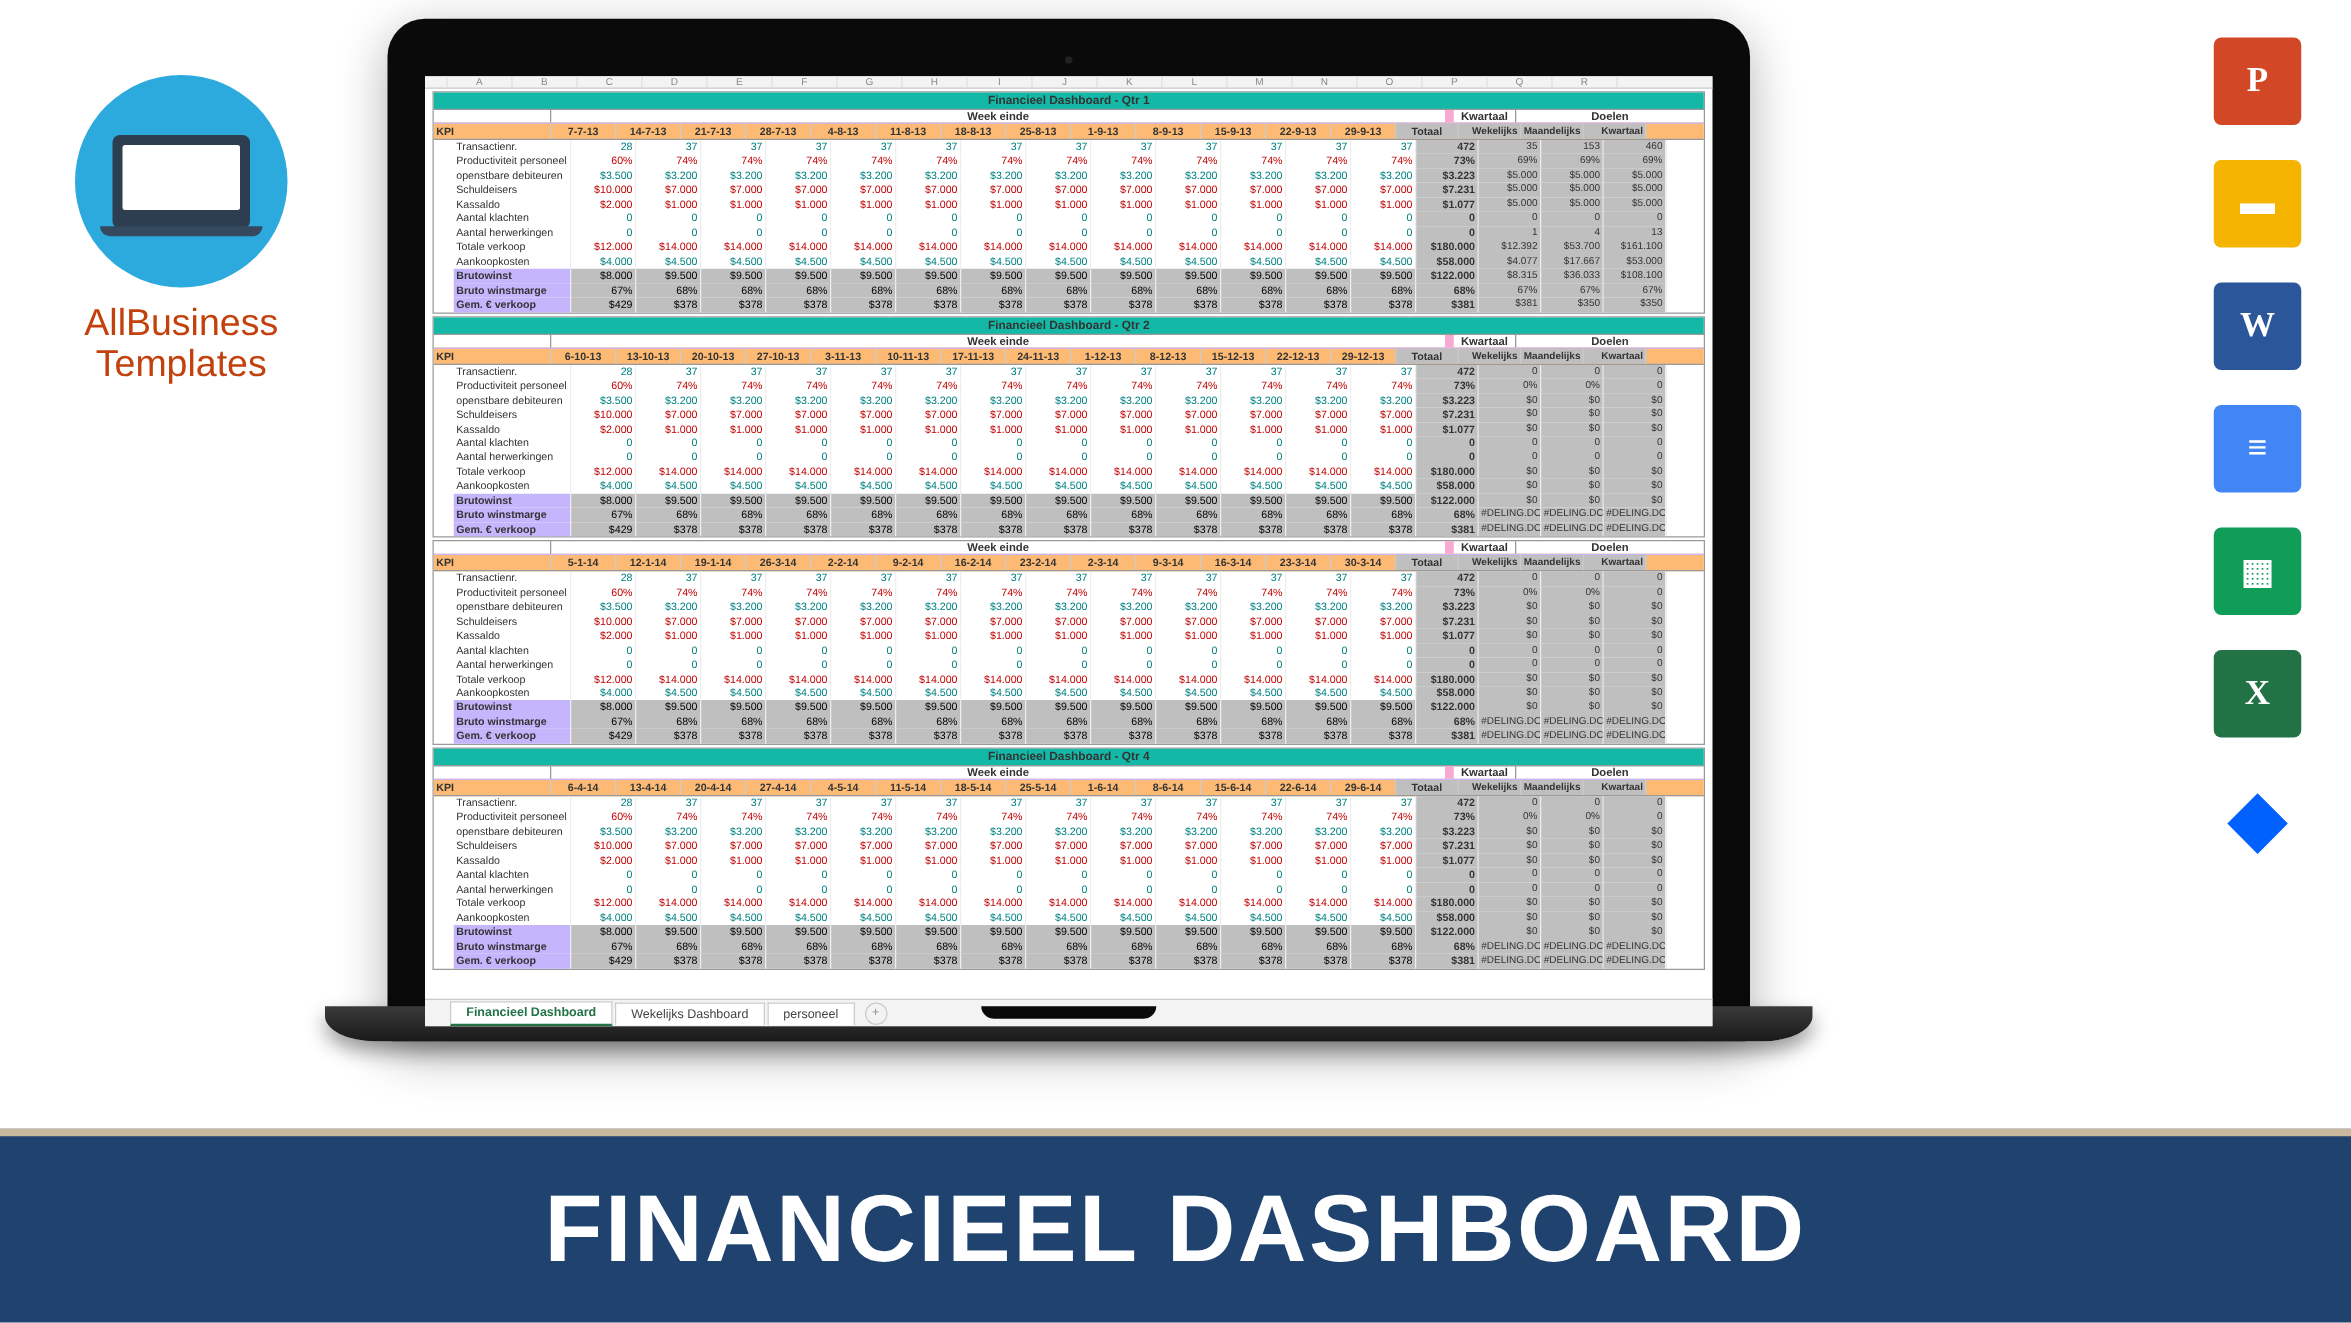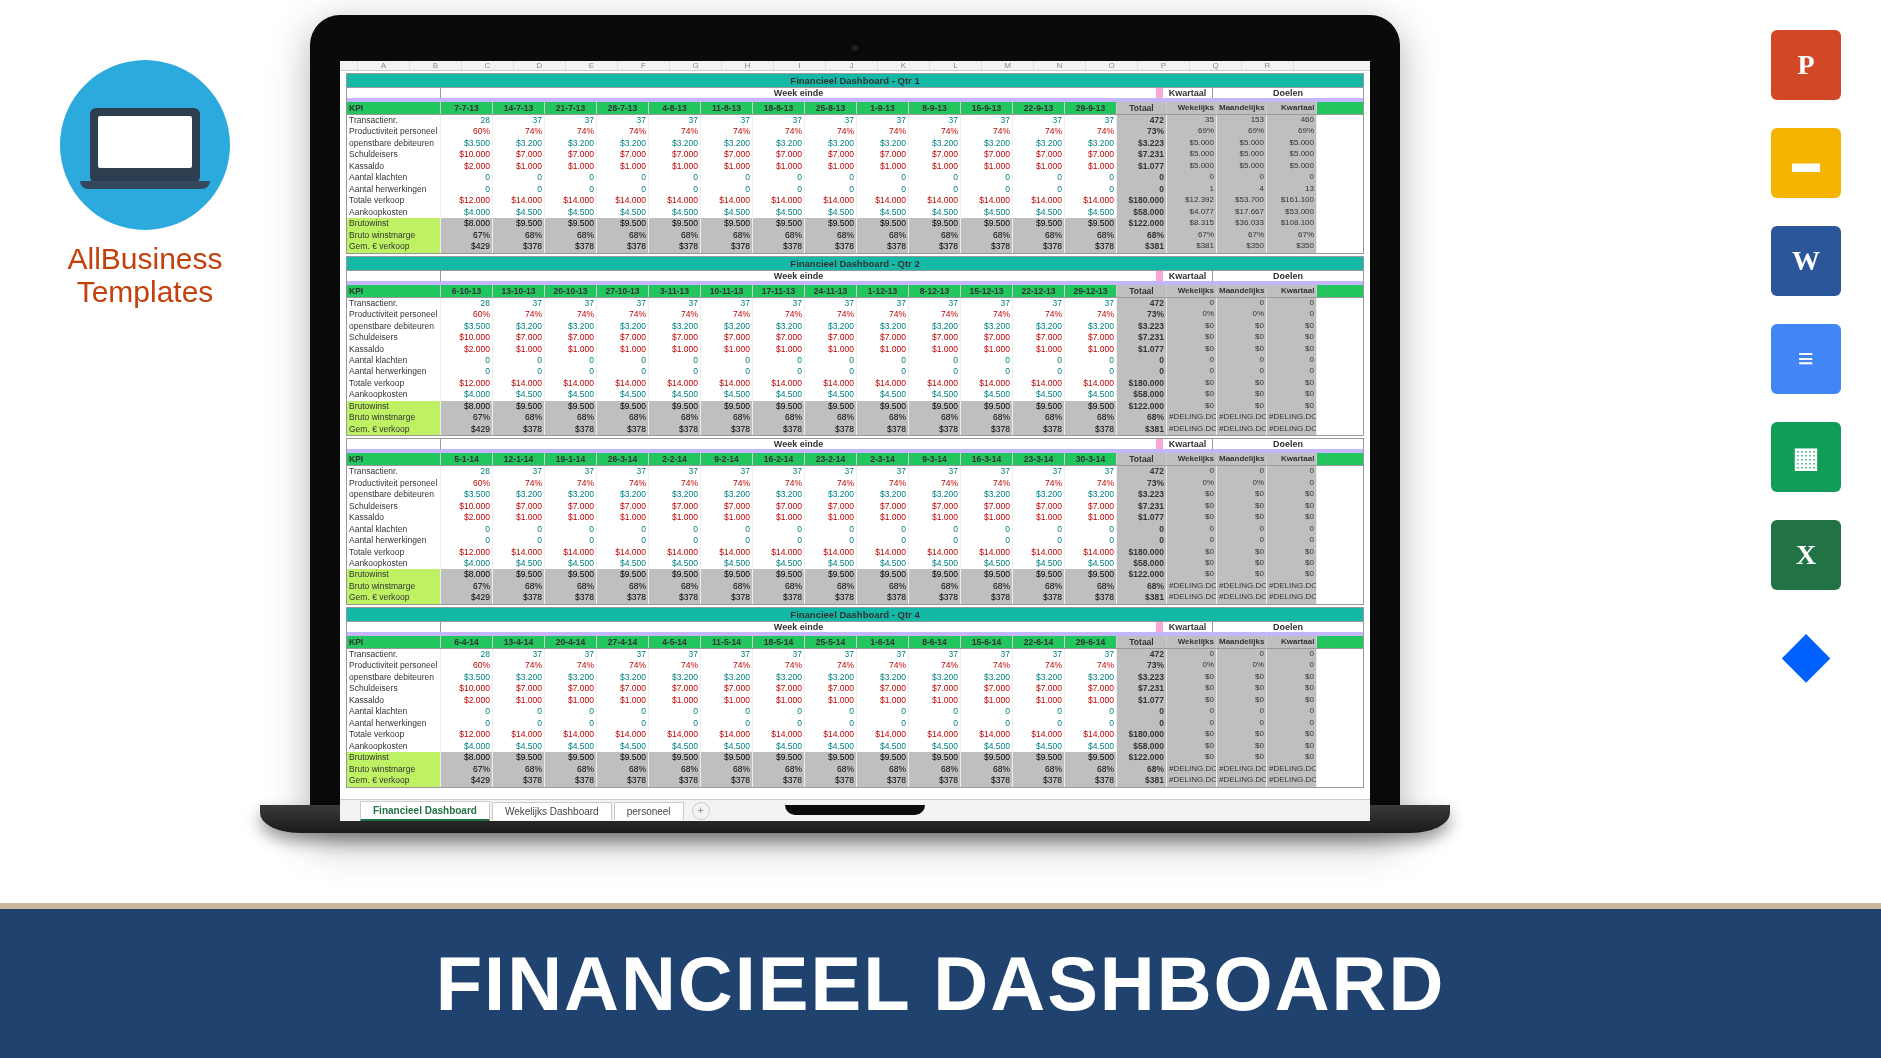--- a/index.html
+++ b/index.html
@@ -32,30 +32,30 @@
 .colheads span, .rownum { font-size:8px; color:#888; text-align:center; }
 .colheads span { flex:0 0 52px; border-right:1px solid #e0e0e0; }
 .colheads span:first-child { flex:0 0 18px; }
 .section { border:1px solid #999; margin:2px 6px; }
 .titlebar { background:#14b8a6; text-align:center; font-weight:bold; font-size:9.5px; border-bottom:1px solid #999; padding:1px; }
 .subbar { display:flex; font-weight:bold; font-size:9px; }
 .subbar .kpi { flex:0 0 94px; padding:1px 3px; border-right:1px solid #999;}
 .subbar .wk { flex:1; text-align:center; border-right:7px solid #f9a8d4;}
 .subbar .kw { flex:0 0 50px; text-align:center; border-right:1px solid #999;}
 .subbar .doel { flex:0 0 150px; text-align:center;}
-.headrow { display:flex; font-weight:bold; background:#22c55e; font-size:8.5px; border-bottom:1px solid #999; border-top:4px solid #c4b5fd;}
+.headrow { display:flex; font-weight:bold; background:#fdba74; font-size:8.5px; border-bottom:1px solid #999; border-top:1px solid #c4b5fd;}
 .headrow span { padding:1px 2px; border-right:1px solid #ccc; text-align:center; }
-.row { display:flex; font-size:8.5px; line-height:1.35; }
+.row { display:flex; font-size:8.5px; line-height:1.35;margin-left:16px; }
 .row span { padding:0 2px; border-right:1px solid #eee; text-align:right; overflow:hidden; white-space:nowrap; }
 .row .lbl, .headrow .lbl { flex:0 0 94px; text-align:left; }
 .row .c, .headrow .c { flex:0 0 52px; }
 .row .t, .headrow .t { flex:0 0 50px; background:#bfbfbf; font-weight:bold; }
 .row .g, .headrow .g { flex:0 0 50px; background:#bfbfbf; text-align:right; font-size:8px;}
 .row.shade span { background:#bfbfbf; }
-.row.shade .lbl { background:#bef264; }
+.row.shade .lbl { background:#c4b5fd;font-weight:bold; }
 .teal{color:#008080}.red{color:#c00000}.blk{color:#000}
 
 .tabs { position:absolute; bottom:0; left:0; right:0; height:22px; background:#f3f3f3; border-top:1px solid #ccc; display:flex; align-items:center; padding-left:20px; font-size:10px; }
 .tab { padding:3px 12px; border:1px solid #ccc; border-bottom:none; background:#fff; margin-right:2px; color:#444;}
 .tab.active { color:#217346; font-weight:bold; border-bottom:2px solid #217346;}
 .addtab { width:18px; height:18px; border:1px solid #ccc; border-radius:50%; text-align:center; line-height:15px; margin-left:6px; color:#888;}
 
 
 .banner { position:absolute; bottom:0; left:0; right:0; height:155px; background:#1F436E; border-top:6px solid #C9B89B; display:flex; align-items:center; justify-content:center; }
 .banner-title { color:#fff; font-size:76px; font-weight:700; letter-spacing:2px; }

